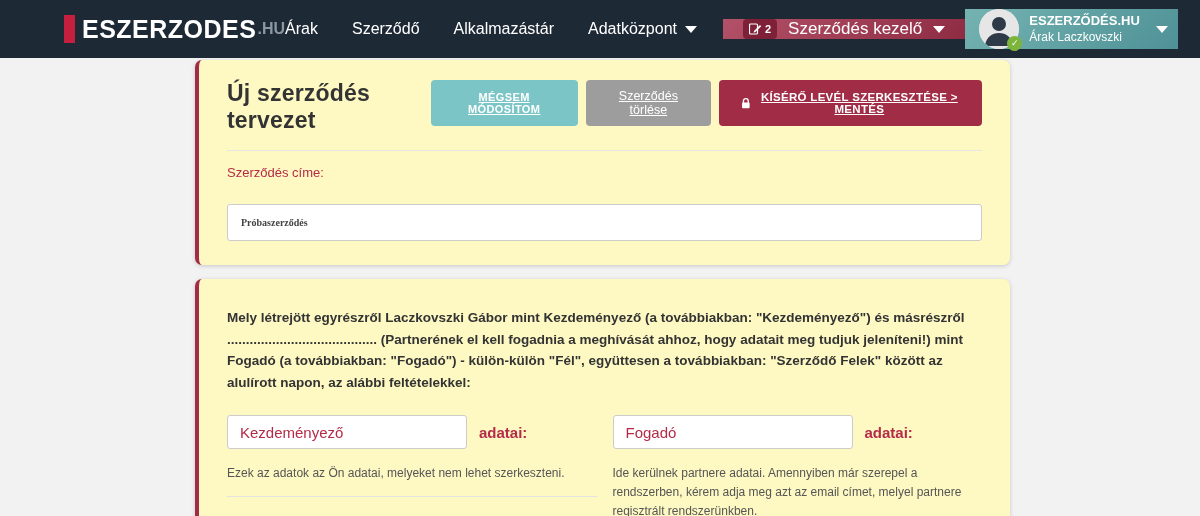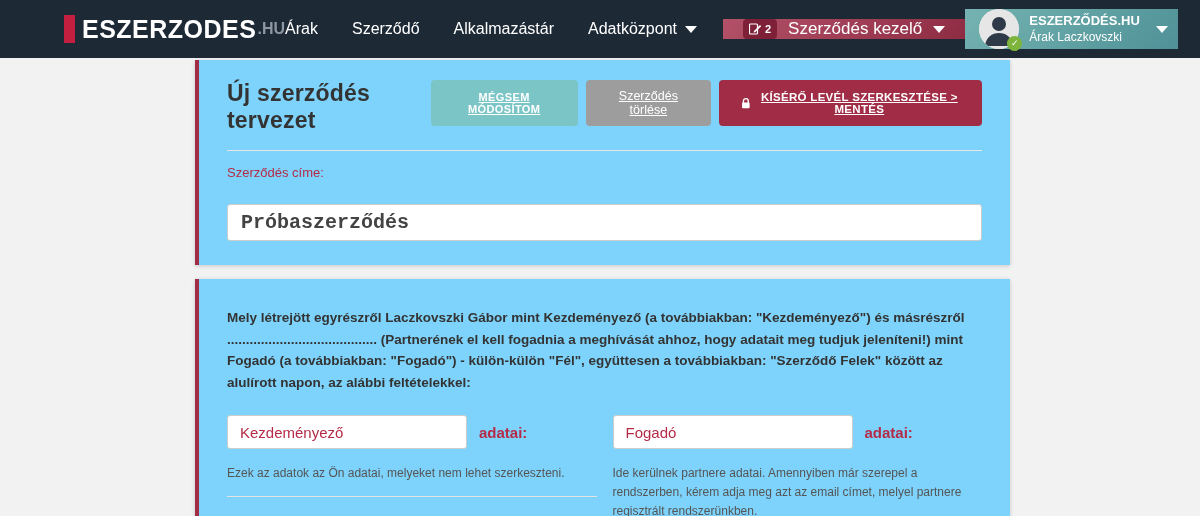--- a/index.html
+++ b/index.html
@@ -59,37 +59,38 @@
     background:#7db53c;color:#fff;font-size:9px;line-height:15px;text-align:center;font-weight:700;
   }
   .user-text{line-height:1.25;}
   .user-org{font-weight:700;font-size:13px;}
   .user-name{font-size:12px;}
   .nav-user .caret{margin-left:6px;}
   .nav-endcap{flex:0 0 22px;background:var(--navy);}
   
   .content{margin-left:195px;width:815px;}
   .card{
-    background:#7dd3fc;border-left:4px solid var(--accent);
+    background:#fef9c3;border-left:4px solid var(--accent);
     box-shadow:0 1px 4px rgba(0,0,0,.18);
+    border-radius:7px;
   }
   .card-1{margin-top:2px;padding:20px 28px 24px;}
   .card-2{margin-top:14px;padding:28px 28px 40px;min-height:300px;}
   .card1-head{display:flex;align-items:flex-start;justify-content:space-between;}
   .page-title{font-size:23px;font-weight:800;color:#333;letter-spacing:.2px;}
   .btn-row{display:flex;gap:8px;align-items:stretch;}
   .btn{border:none;border-radius:4px;color:#fff;cursor:pointer;padding:9px 22px;font-family:inherit;display:flex;align-items:center;gap:8px;text-decoration:underline;}
   .btn-teal{background:var(--teal-btn);font-size:11px;font-weight:700;letter-spacing:.4px;}
   .btn-gray{background:var(--gray-btn);font-size:12.5px;}
   .btn-maroon{background:var(--accent);font-size:11.5px;font-weight:700;letter-spacing:.3px;}
   .divider{border:none;border-top:1px solid #e6e6e6;margin:16px 0 14px;}
   .field-label-red{color:var(--red-text);font-size:13px;margin-bottom:24px;}
   .text-input{
     width:100%;height:37px;border:1px solid #ccc;border-radius:3px;
-    padding:12px 13px;font-family:Liberation Mono, monospace;font-size:20px;color:#444;background:#fff;
+    padding:12px 13px;font-family:Liberation Serif, serif;font-size:10px;color:#444;background:#fff;
   }
   .title-input{font-weight:700;}
   
   .preamble{font-size:13.5px;font-weight:700;line-height:1.6;color:#333;}
   .cols{display:flex;gap:16px;margin-top:22px;}
   .col{flex:1;min-width:0;}
   .role-row{display:flex;align-items:center;gap:12px;}
   .role-input{
     width:240px;height:34px;border:1px solid #ccc;border-radius:3px;
     padding:12px 12px;font-family:inherit;font-size:15px;color:var(--red-text);background:#fff;

